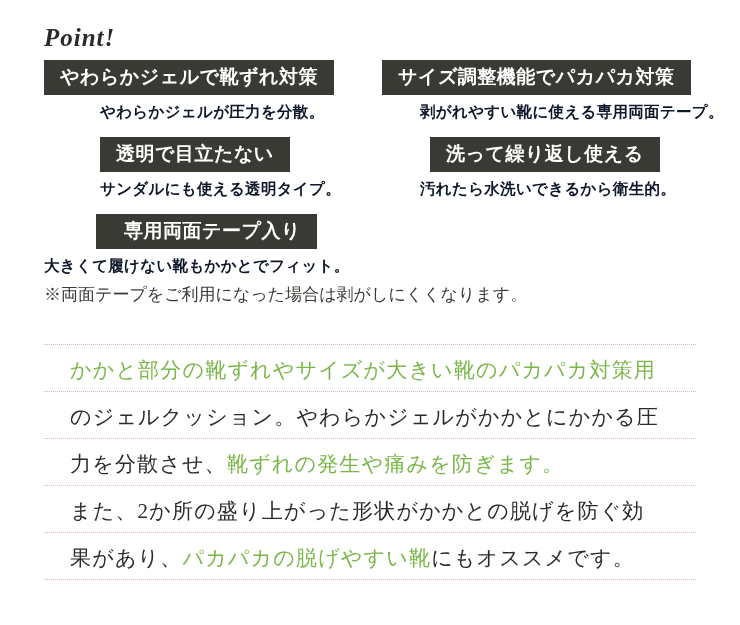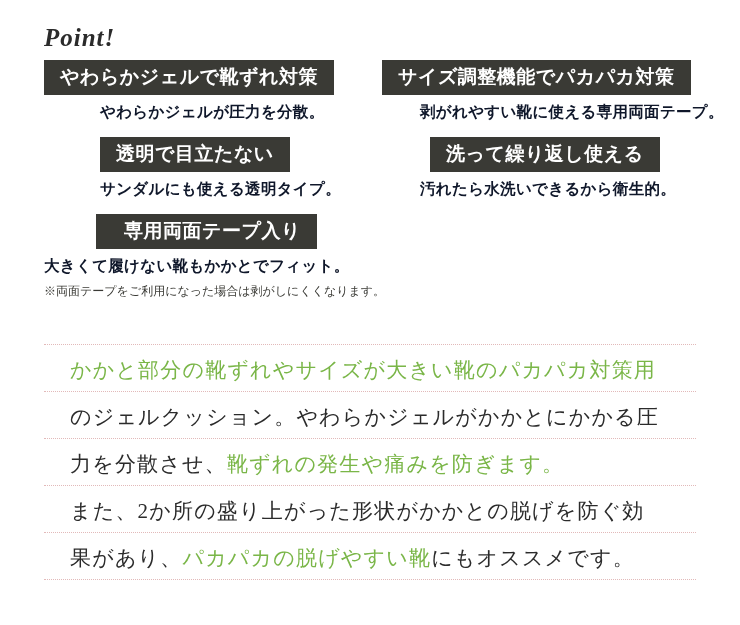--- a/index.html
+++ b/index.html
@@ -71,21 +71,21 @@
     font-family: "Liberation Serif", serif;
     font-weight: bold;
     font-size: 15.5px;
     color: #0f172a;
     margin-top: 7px;
     letter-spacing: 0.3px;
     white-space: nowrap;
   }
   .point-note {
     font-family: "Liberation Sans", sans-serif;
-    font-size: 12px;
+    font-size: 17px;
     color: #3a3a35;
     margin-top: 6px;
     letter-spacing: 0;
     white-space: nowrap;
   }
   
   .indent-1 { margin-left: 56px; }
   .indent-2 { margin-left: 38px; }
 
   .row-3 {

